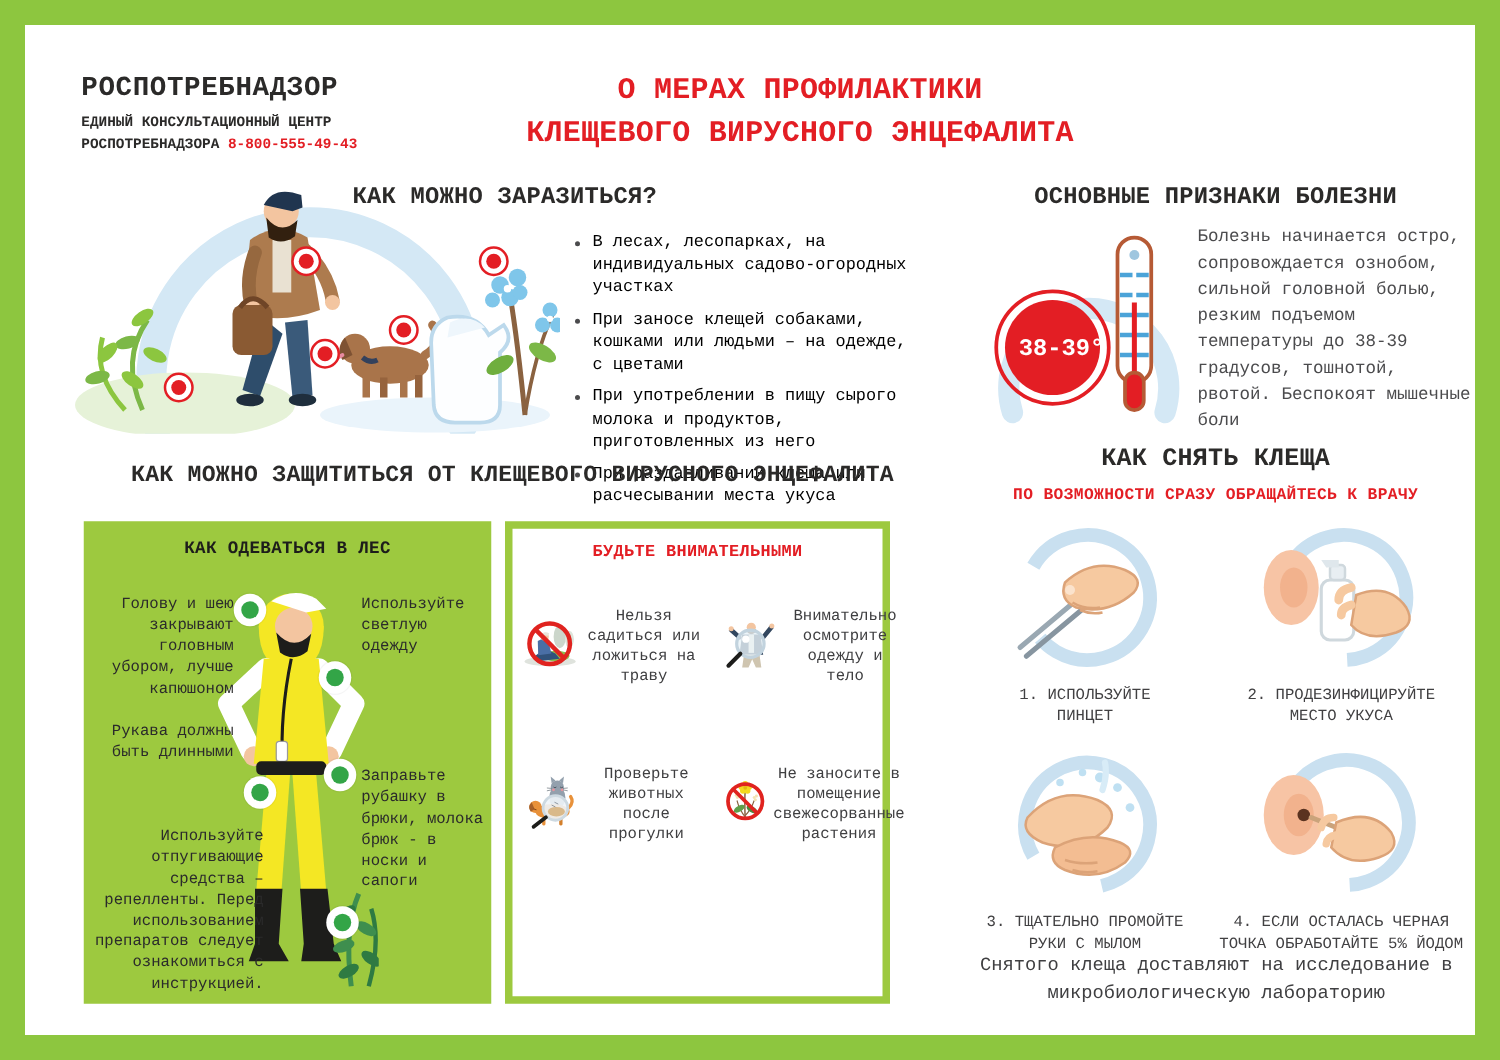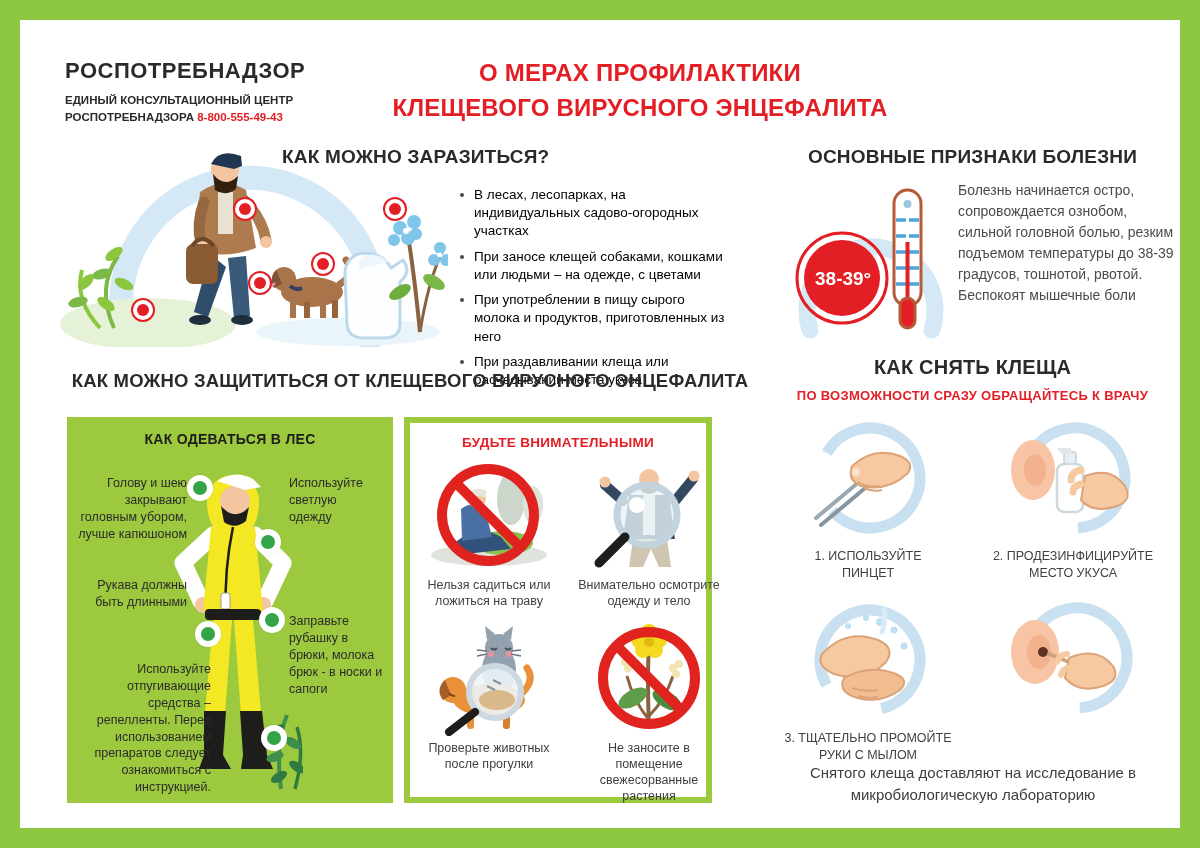--- a/index.html
+++ b/index.html
@@ -1,18 +1,18 @@
 <!DOCTYPE html>
 <html><head>
 <meta charset="utf-8">
 <style>
   html,body{margin:0;padding:0;background:#ffffff;}
   .poster{position:relative;width:1200px;height:848px;background:#8dc63f;overflow:hidden;
           font-family:"Liberation Sans","DejaVu Sans",sans-serif;}
-  .inner{position:absolute;left:20px;top:20px;right:20px;bottom:20px;background:#ffffff;}
+  .inner{position:absolute;left:20px;top:20px;right:20px;bottom:20px;background:#ffffff;font-family:Liberation Mono, monospace;}
   .abs{position:absolute;}
 
   
   .logo-title{font-size:22px;font-weight:bold;color:#2b2a29;letter-spacing:.5px;}
   .logo-sub{font-size:11.5px;font-weight:bold;color:#2b2a29;line-height:1.45;margin-top:8px;}
   .phone{color:#e31e24;}
   .main-title{font-size:24px;font-weight:800;color:#e31e24;text-align:center;line-height:1.45;letter-spacing:.2px;}
 
   
   .sec-h{font-size:19px;font-weight:800;color:#2b2a29;letter-spacing:.2px;}
@@ -35,21 +35,21 @@
   .dotg::after{content:"";width:14px;height:14px;border-radius:50%;background:#33a547;}
 
   
   .panel-green{background:#9dc93f;}
   .panel-title{font-size:14px;font-weight:800;color:#1d1d1b;text-align:center;letter-spacing:.3px;}
   .panel-white{background:#ffffff;border:6px solid #9dc93f;box-sizing:border-box;}
   .label{font-size:12.5px;color:#2b2b2b;line-height:1.35;}
   .label.r{text-align:right;}
 
   
-  .tile{width:150px;display:flex;flex-direction:column;align-items:center;}
+  .tile{width:150px;display:flex;flex-direction:row;align-items:center;}
   .tile .cap{font-size:12.5px;color:#3f3f41;text-align:center;line-height:1.3;margin-top:4px;}
   .tiles{display:grid;grid-template-columns:152px 152px;column-gap:8px;row-gap:10px;justify-content:center;}
 
   
   .steps{display:grid;grid-template-columns:200px 210px;justify-content:center;column-gap:0;row-gap:14px;}
   .step{display:flex;flex-direction:column;align-items:center;}
   .step .cap{font-size:12.5px;color:#414042;text-align:center;line-height:1.35;margin-top:6px;}
   .note{font-size:15px;color:#3f3f41;text-align:center;line-height:1.45;}
 
   .badge-txt{position:absolute;color:#ffffff;font-size:19px;font-weight:bold;}
@@ -397,19 +397,20 @@
       <div class="step">
         <svg width="160" height="128" viewBox="0 0 160 128">
           <circle cx="84" cy="62" r="50" fill="none" stroke="#c9e0f0" stroke-width="11" stroke-dasharray="250 64" transform="rotate(160 84 62)"></circle>
           <ellipse cx="42" cy="56" rx="24" ry="32" fill="#f7c4a5"></ellipse>
           <ellipse cx="46" cy="56" rx="12" ry="17" fill="#f2b28d"></ellipse>
           <circle cx="50" cy="56" r="5" fill="#5b3320"></circle>
           <line x1="56" y1="58" x2="76" y2="66" stroke="#caa37b" stroke-width="4" stroke-linecap="round"></line>
           <path d="M76 62 q28 -12 44 8 q8 14 -10 20 q-24 8 -38 -8 z" fill="#f6c9a0" stroke="#dca378" stroke-width="2"></path>
           <path d="M74 58 q-8 0 -10 8 M76 72 q-7 1 -8 7" stroke="#f6c9a0" stroke-width="6" fill="none" stroke-linecap="round"></path>
         </svg>
+        <div class="cap" style="width:200px;">4. ЕСЛИ ОСТАЛАСЬ ЧЕРНАЯ ТОЧКА ОБРАБОТАЙТЕ 5% ЙОДОМ</div>
       </div>
     </div>
 
     <div class="abs note" style="left:748px;top:742px;width:410px;">Снятого клеща доставляют на исследование в микробиологическую лабораторию</div>
 
   </div>
 </div>
 
 </body></html>

